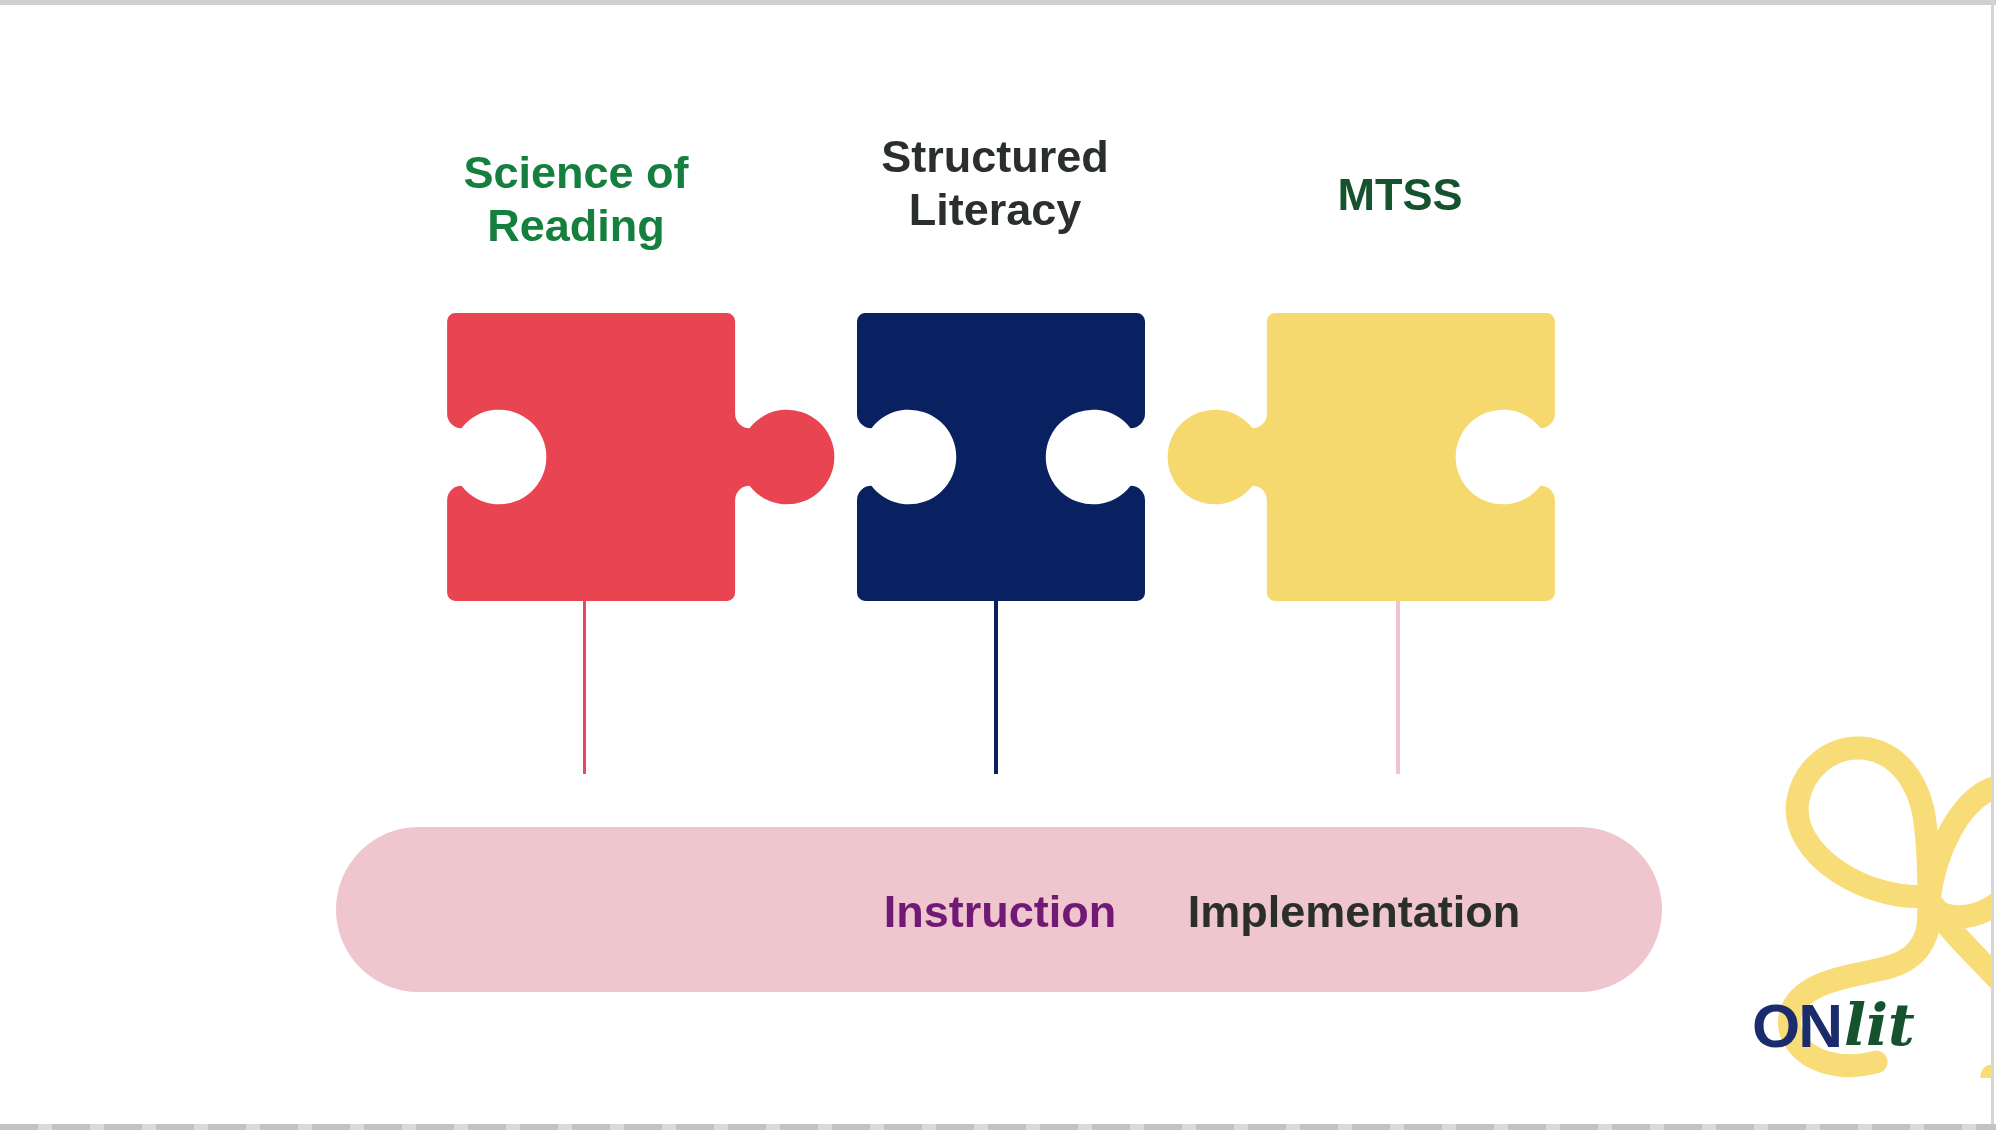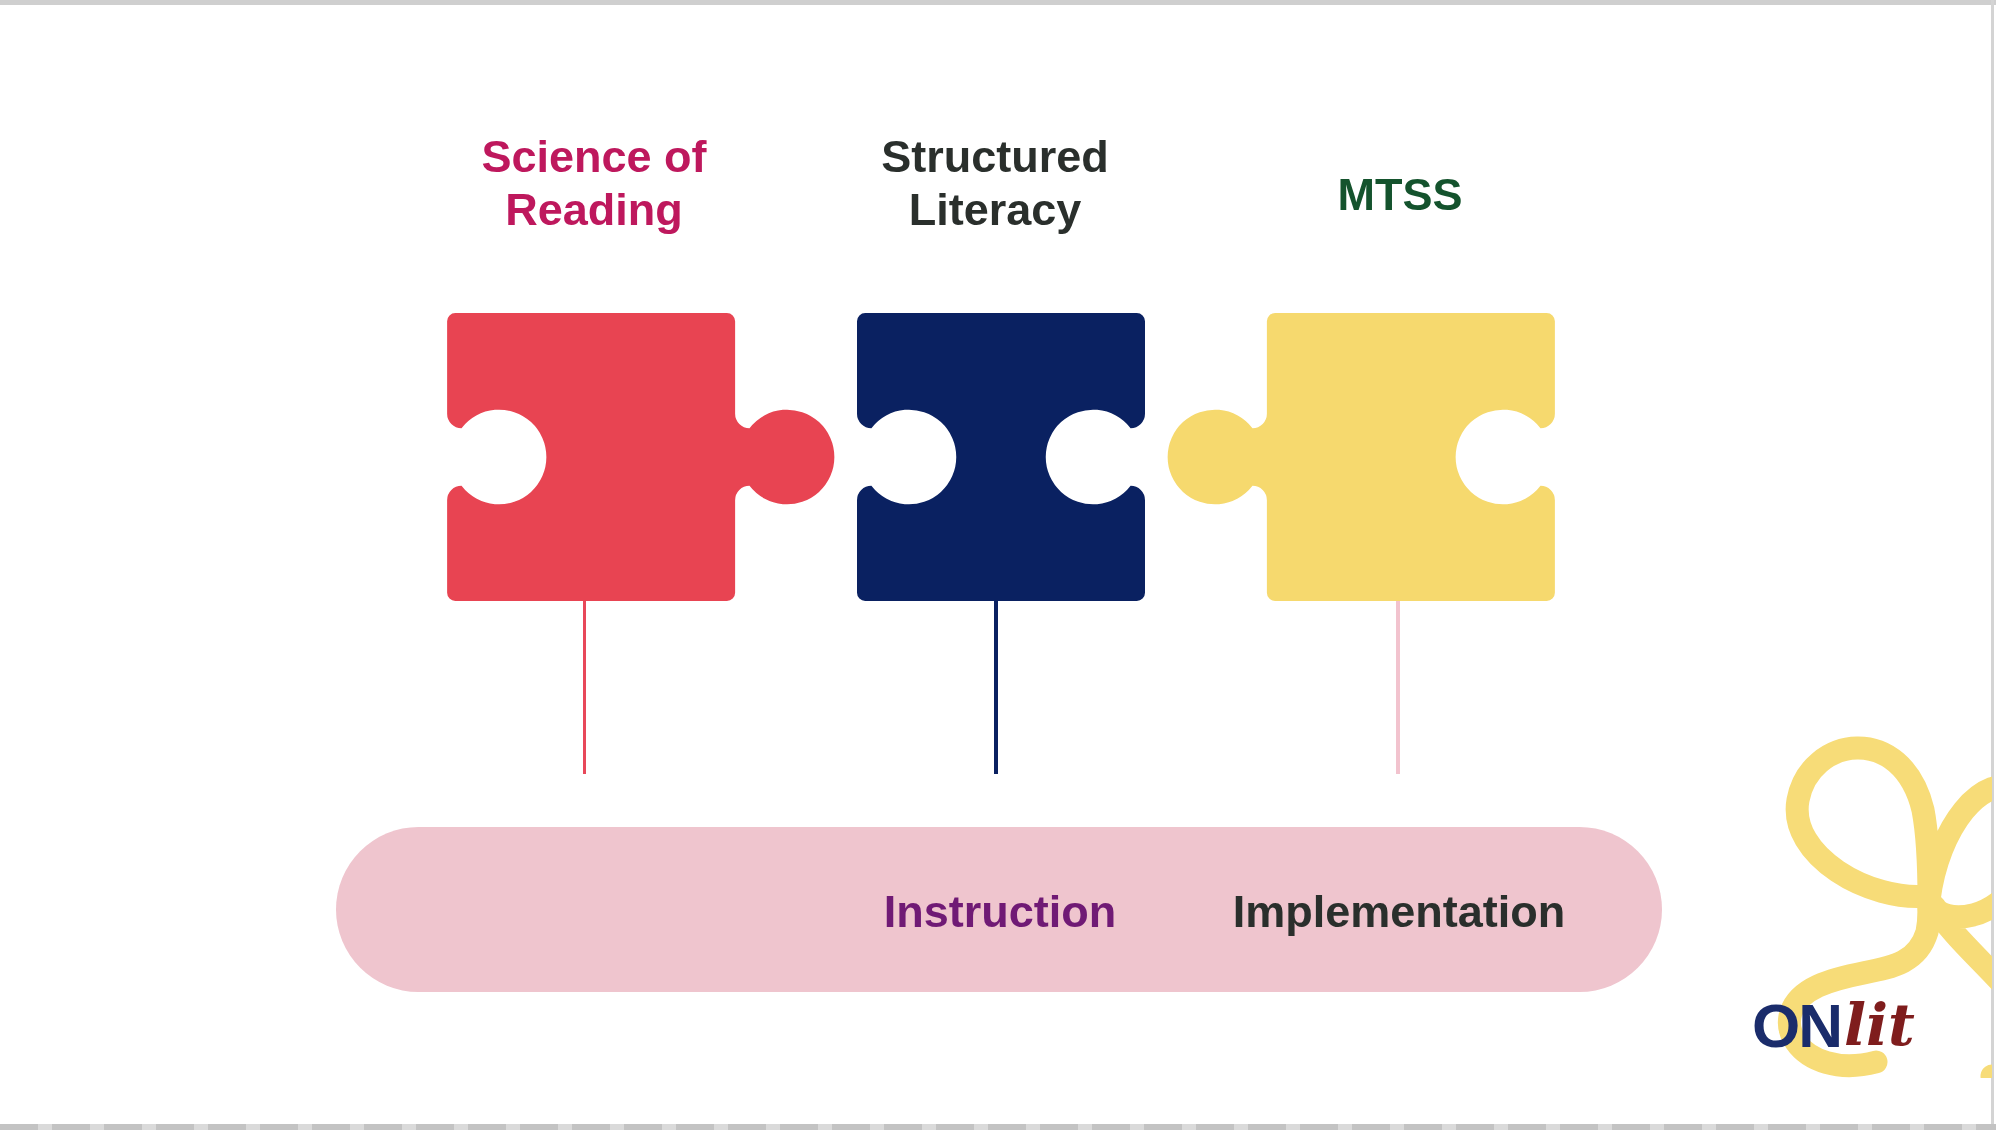--- a/index.html
+++ b/index.html
@@ -33,21 +33,21 @@
   .pill{
     position:absolute;left:336px;top:827px;
     width:1326px;height:165px;border-radius:83px;
   }
   .pill-label{
     position:absolute;text-align:center;
     font-size:45px;font-weight:800;line-height:1.16;
   }
   .pill-label.knowledge{left:415px;top:852px;width:340px;}
   .pill-label.instruction{left:830px;top:886px;width:340px;}
-  .pill-label.implementation{left:1169px;top:886px;width:460px;}
+  .pill-label.implementation{left:1124px;top:886px;width:460px;}
   
   .doodle-wrap{
     position:absolute;left:1730px;top:678px;width:262px;height:404px;
     overflow:hidden;pointer-events:none;
   }
   .wordmark{
     position:absolute;left:1752px;top:995px;height:70px;
     display:flex;align-items:flex-start;white-space:nowrap;
   }
   .wordmark .on{
@@ -61,21 +61,21 @@
 </style>
 </head>
 <body>
 
 <div class="stage">
 
   <div class="top-bar" style="background: rgb(207, 207, 207);"></div>
   <div class="right-line" style="background: rgb(212, 212, 212);"></div>
   <div class="bottom-dashes"></div>
 
-  <div class="col-title" style="left: 414px; color: #be185d;">Science of Reading</div>
+  <div class="col-title" style="left: 396px; color: #15803d; margin-top: 16px;">Science of Reading</div>
   <div class="col-title" style="left: 815px; color: rgb(42, 47, 44);">Structured Literacy</div>
   <div class="col-title mtss" style="left: 1220px; color: #14532d;">MTSS</div>
 
   <svg class="piece" style="left:447px;" width="388" height="288" viewBox="0 0 377 280">
     <path d="M 8 0 L 272 0 A 8 8 0 0 1 280 8 L 280 98
              A 14 14 0 0 0 294 112 A 46 46 0 1 1 294 168 A 14 14 0 0 0 280 182
              L 280 272 A 8 8 0 0 1 272 280 L 8 280 A 8 8 0 0 1 0 272
              L 0 182 A 14 14 0 0 1 14 168 A 46 46 0 1 0 14 112 A 14 14 0 0 1 0 98
              L 0 8 A 8 8 0 0 1 8 0 Z" fill="#E84452"></path>
   </svg>
@@ -115,16 +115,16 @@
                C 198 158, 199 190, 199 222
                C 208 150, 252 92, 292 112
                C 332 138, 298 222, 243 237
                C 222 242, 208 236, 204 228
                C 228 268, 278 302, 308 352
                C 322 382, 300 404, 262 398" stroke="#F7DC78"></path>
     </svg>
   </div>
   <div class="wordmark">
     <span class="on" style="color: rgb(26, 44, 107); text-align: right;">ON</span>
-      <span class="lit" style="color: #7f1d1d;">lit</span>
+      <span class="lit" style="color: #14532d;">lit</span>
   </div>
 
 </div>
 
 </body></html>

